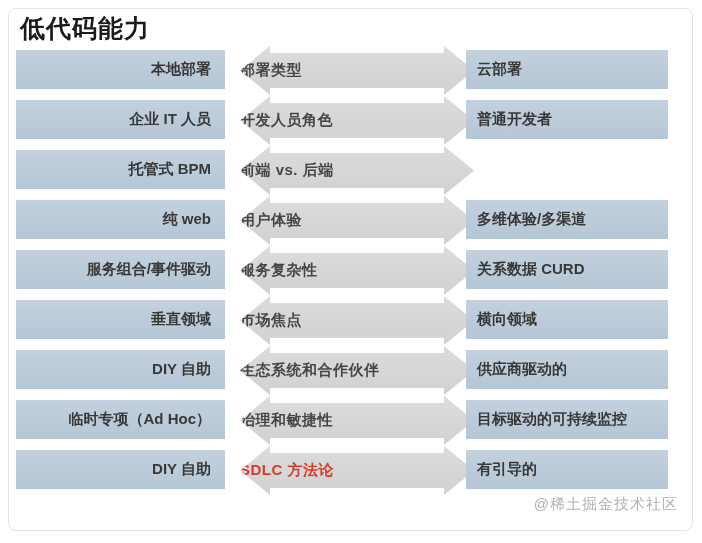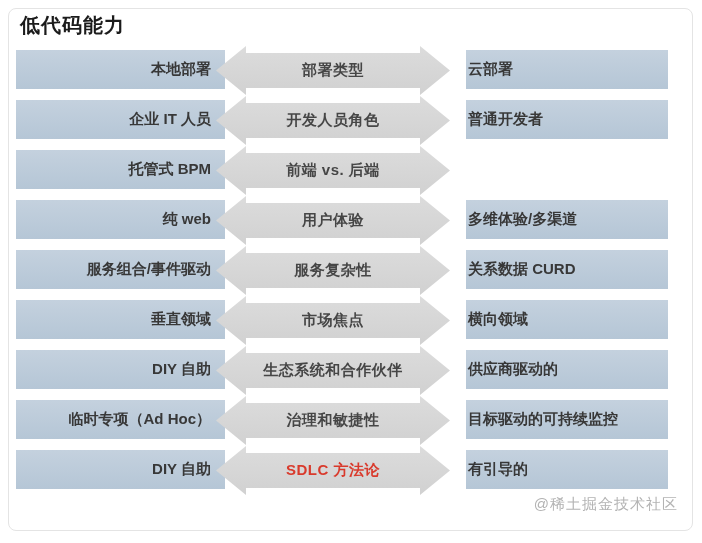--- a/index.html
+++ b/index.html
@@ -22,49 +22,49 @@
   .stage { position: relative; width: 702px; height: 543px; }
   .card {
     position: absolute; left: 8px; top: 8px;
     width: 685px; height: 523px;
     background: #ffffff;
     border: 1px solid var(--border);
     border-radius: 8px;
   }
   .title {
     position: absolute; left: 20px; top: 12px;
-    font-size: 20px; font-weight: bold; color: #1b1b1b;
+    font-size: 25px; font-weight: bold; color: #1b1b1b;
     letter-spacing: 1px;
   }
   .row { position: absolute; left: 0; width: 702px; height: 41px; }
   .box {
     position: absolute; top: 0; height: 39px;
     background: linear-gradient(180deg, var(--box-fill) 0%, var(--box-fill-dark) 100%);
     display: flex; align-items: center;
     font-size: 15px; font-weight: 600; color: var(--text);
   }
   .box.left {
     left: 16px; width: 209px;
     justify-content: flex-end; padding-right: 14px; text-align: right;
   }
   .box.right {
     left: 466px; width: 202px;
-    justify-content: flex-start; padding-left: 2px; text-align: left;
+    justify-content: flex-start; padding-left: 11px; text-align: left;
   }
   .arrow {
-    position: absolute; left: 216px; top: -4px;
+    position: absolute; left: 240px; top: -4px;
     width: 234px; height: 49px;
     background: linear-gradient(180deg, var(--arrow-fill) 0%, var(--arrow-fill-dark) 100%);
     clip-path: polygon(
       0 50%, 30px 0, 30px 7px,
       calc(100% - 30px) 7px, calc(100% - 30px) 0,
       100% 50%,
       calc(100% - 30px) 100%, calc(100% - 30px) 42px,
       30px 42px, 30px 100%);
-    display: flex; align-items: center; justify-content: center;
+    display: flex; align-items: center; 
   }
   .arrow-label {
     font-size: 15px; font-weight: 600; color: #464646;
     letter-spacing: 0.5px;
   }
   .arrow-label.hl { color: var(--highlight); font-weight: 700; }
   .watermark {
     position: absolute; right: 24px; top: 495px;
     font-size: 15px; color: var(--watermark);
     letter-spacing: 1px;

